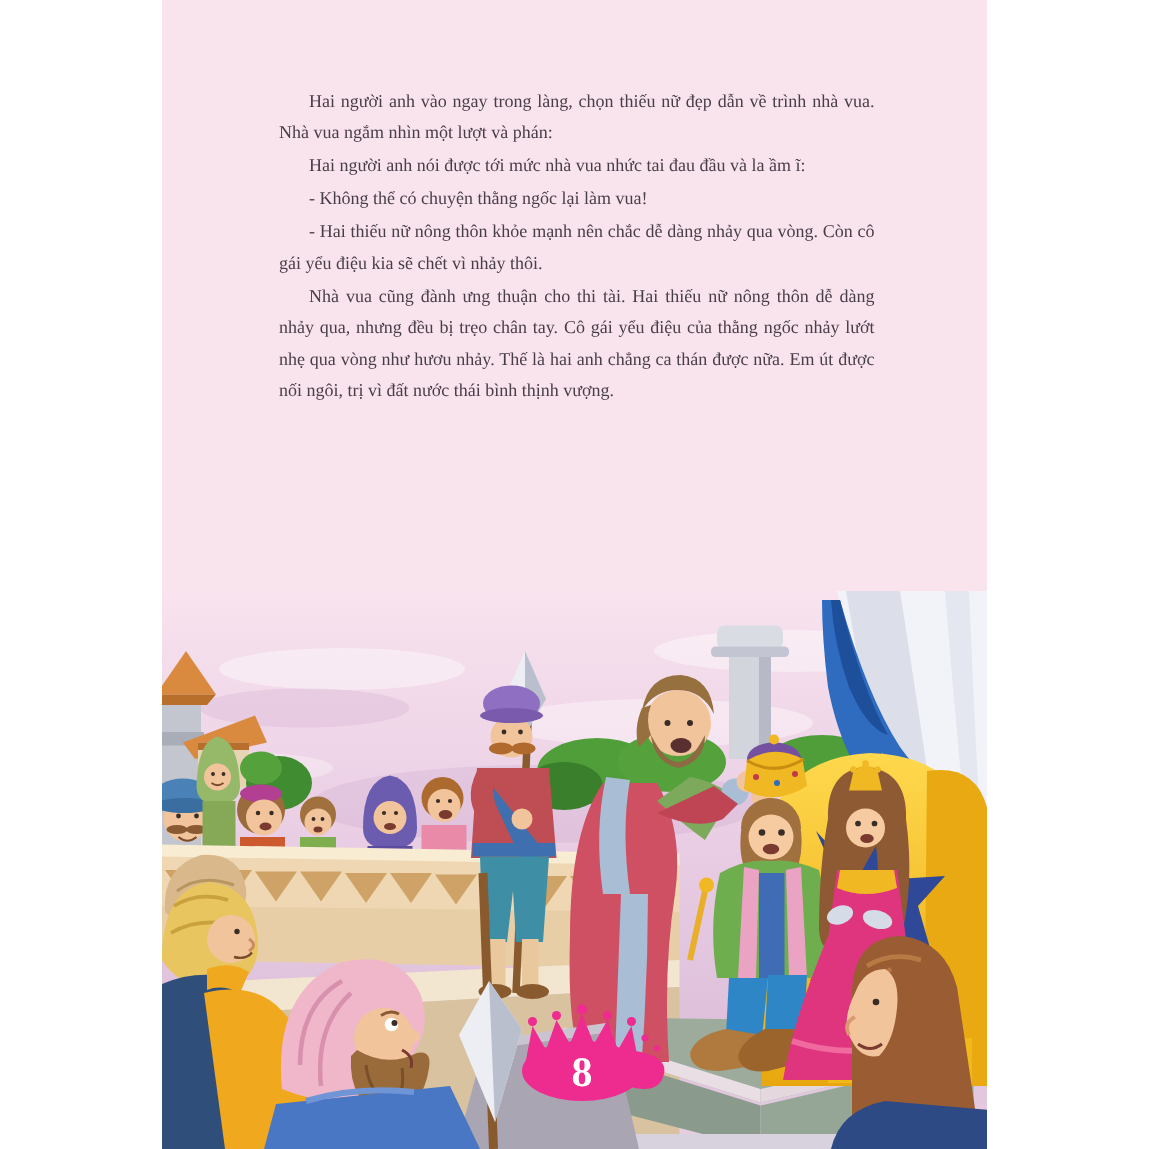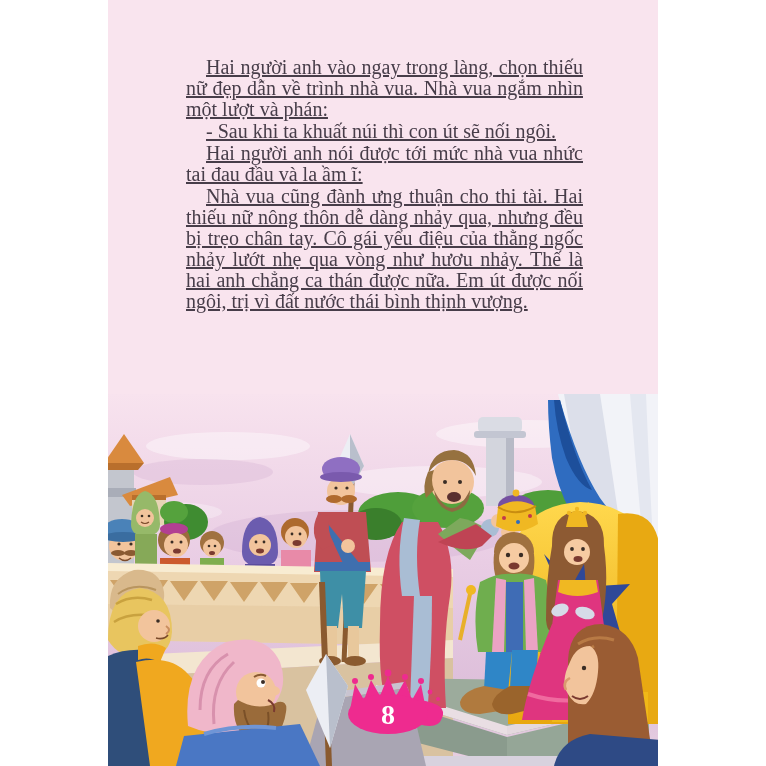--- a/index.html
+++ b/index.html
@@ -1,35 +1,36 @@
 <!DOCTYPE html>
 <html><head>
 <meta charset="utf-8">
 <style>
   html,body{margin:0;padding:0;}
   body{width:766px;height:766px;background:#ffffff;overflow:hidden;
        font-family:"Liberation Serif", serif;}
   .canvas{position:relative;width:766px;height:766px;background:#ffffff;}
   .page{position:absolute;left:108px;top:0;width:550px;height:766px;background:#f9e4ee;}
   .text-block{position:absolute;top:57px;left:78px;width:397px;color:#473d49;
-              font-size:20px;line-height:21px;text-align:justify;text-decoration:underline;}
+              font-size:12px;line-height:21px;text-align:justify;}
   .text-block p{margin:0 0 1px 0;text-indent:20px;}
   .illustration{position:absolute;left:0;bottom:0;width:550px;height:372px;}
   .illustration svg{display:block;}
 </style>
 </head>
 <body>
 
 <div class="canvas">
   <div class="page">
 
     <div class="text-block">
       <p>Hai người anh vào ngay trong làng, chọn thiếu nữ đẹp dẫn về trình nhà vua. Nhà vua ngắm nhìn một lượt và phán:</p>
-      <p>- Sau khi ta khuất núi thì con út sẽ nối ngôi.</p>
       <p>Hai người anh nói được tới mức nhà vua nhức tai đau đầu và la ầm ĩ:</p>
+      <p>- Không thể có chuyện thằng ngốc lại làm vua!</p>
+      <p>- Hai thiếu nữ nông thôn khỏe mạnh nên chắc dễ dàng nhảy qua vòng. Còn cô gái yểu điệu kia sẽ chết vì nhảy thôi.</p>
       <p>Nhà vua cũng đành ưng thuận cho thi tài. Hai thiếu nữ nông thôn dễ dàng nhảy qua, nhưng đều bị trẹo chân tay. Cô gái yểu điệu của thằng ngốc nhảy lướt nhẹ qua vòng như hươu nhảy. Thế là hai anh chẳng ca thán được nữa. Em út được nối ngôi, trị vì đất nước thái bình thịnh vượng.</p>
     </div>
 
     <div class="illustration">
     <svg width="550" height="372" viewBox="0 0 550 372" xmlns="http://www.w3.org/2000/svg">
       <defs>
         <linearGradient id="gsky" x1="0" y1="0" x2="0" y2="1">
           <stop offset="0" stop-color="#f8e3ee"></stop>
           <stop offset="0.45" stop-color="#e9cde4"></stop>
           <stop offset="0.8" stop-color="#ddbfda"></stop>

